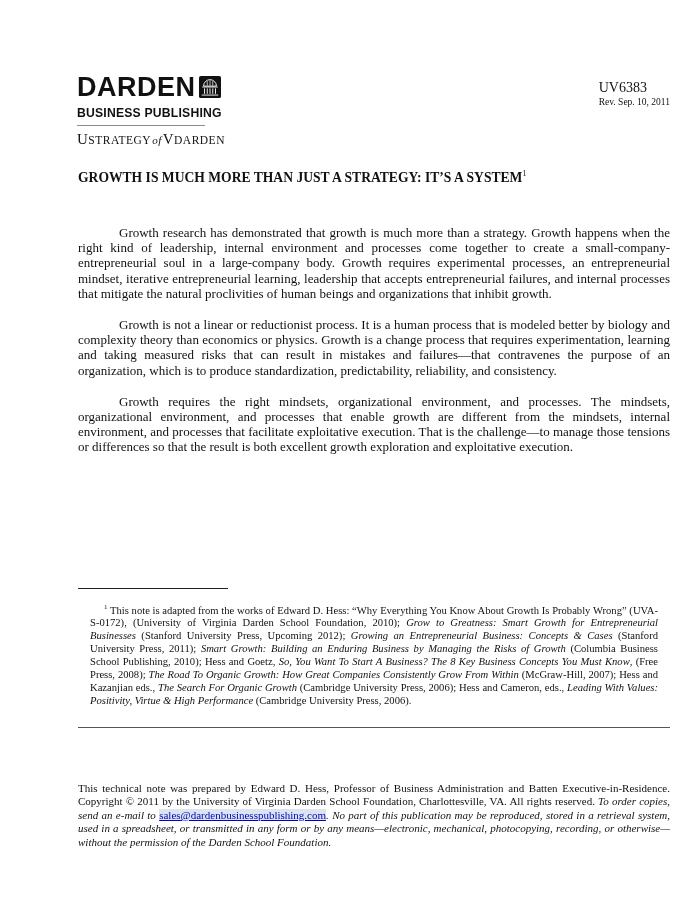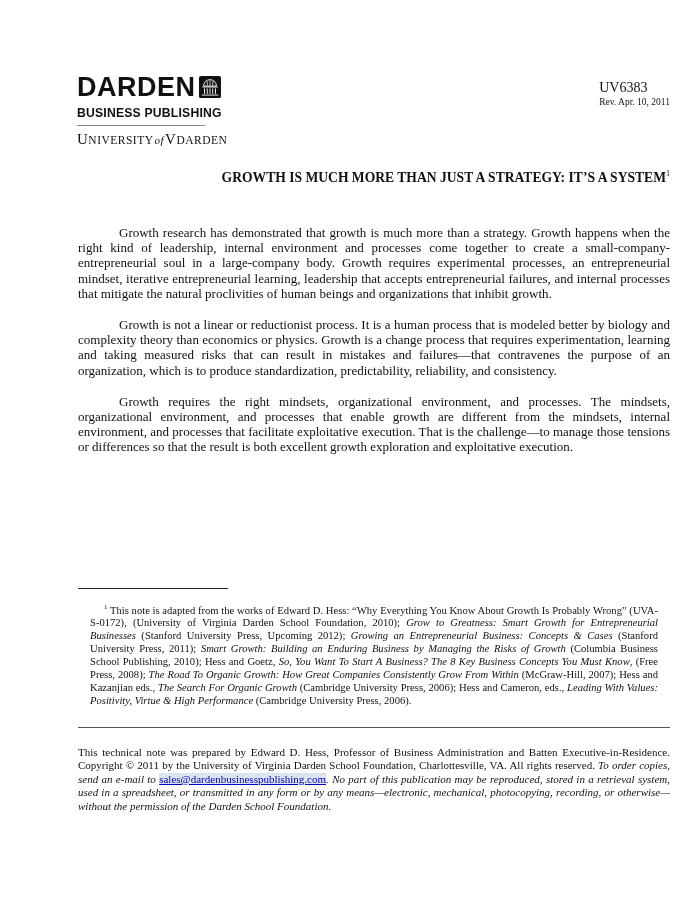--- a/index.html
+++ b/index.html
@@ -43,21 +43,21 @@
 
   .doc-id { position: absolute; right: 78px; top: 80px; }
   .doc-number { font-size: 14px; line-height: 15px; }
   .doc-rev { font-size: 9.5px; line-height: 11px; margin-top: 2px; }
 
   
   .title {
     position: absolute;
     top: 166px; left: 78px; right: 78px;
     margin: 0;
-    text-align: right;
+    text-align: left;
     font-weight: 700;
     font-size: 13.6px;
     line-height: 16px;
   }
   .title sup { font-size: 8px; font-weight: 400; }
 
   
   .body-text { position: absolute; top: 213px; left: 78px; right: 78px; }
   .body-para {
     margin: 12px 0 16px 0;
@@ -76,21 +76,21 @@
     line-height: 12.9px;
     text-align: justify;
     text-indent: 14px;
   }
   .footnote sup { font-size: 7px; }
 
   
   .bottom-rule { position: absolute; top: 727px; left: 78px; right: 78px; height: 1px; background: #555555; }
   .copyright {
     position: absolute;
-    top: 746px; left: 78px; right: 78px;
+    top: 782px; left: 78px; right: 78px;
     margin: 0;
     font-size: 11px;
     line-height: 13.4px;
     text-align: justify;
   }
 
   .seg-roman { font-style: normal; }
   .seg-italic { font-style: italic; }
   .seg-link {
     font-style: normal;
@@ -120,27 +120,27 @@
           <line x1="12" y1="13.5" x2="12" y2="19.5" stroke="#fff" stroke-width="1"></line>
           <line x1="15" y1="13.5" x2="15" y2="19.5" stroke="#fff" stroke-width="1"></line>
           <line x1="18" y1="13.5" x2="18" y2="19.5" stroke="#fff" stroke-width="1"></line>
           <line x1="3" y1="20.8" x2="21" y2="20.8" stroke="#fff" stroke-width="1"></line>
         </svg>
       </span>
     </div>
     <div class="tagline">BUSINESS PUBLISHING</div>
     <div class="logo-rule"></div>
     <div class="university">
-      <span class="uni-big">U</span><span class="uni-small">NIVERSITY</span><span class="uni-of">of</span><span class="uni-big">V</span><span class="uni-small">DARDEN</span>
+      <span class="uni-big">U</span><span class="uni-small">STRATEGY</span><span class="uni-of">of</span><span class="uni-big">V</span><span class="uni-small">DARDEN</span>
     </div>
   </div>
 
   <div class="doc-id">
     <div class="doc-number">UV6383</div>
-    <div class="doc-rev">Rev. Apr. 10, 2011</div>
+    <div class="doc-rev">Rev. Sep. 10, 2011</div>
   </div>
 
   <h1 class="title"><span>GROWTH IS MUCH MORE THAN JUST A STRATEGY: IT’S A SYSTEM</span><sup>1</sup></h1>
 
   <div class="body-text">
     <p class="body-para">Growth research has demonstrated that growth is much more than a strategy. Growth happens when the right kind of leadership, internal environment and processes come together to create a small-company-entrepreneurial soul in a large-company body. Growth requires experimental processes, an entrepreneurial mindset, iterative entrepreneurial learning, leadership that accepts entrepreneurial failures, and internal processes that mitigate the natural proclivities of human beings and organizations that inhibit growth.</p>
     <p class="body-para">Growth is not a linear or reductionist process. It is a human process that is modeled better by biology and complexity theory than economics or physics. Growth is a change process that requires experimentation, learning and taking measured risks that can result in mistakes and failures—that contravenes the purpose of an organization, which is to produce standardization, predictability, reliability, and consistency.</p>
     <p class="body-para">Growth requires the right mindsets, organizational environment, and processes. The mindsets, organizational environment, and processes that enable growth are different from the mindsets, internal environment, and processes that facilitate exploitative execution. That is the challenge—to manage those tensions or differences so that the result is both excellent growth exploration and exploitative execution.</p>
   </div>
 

